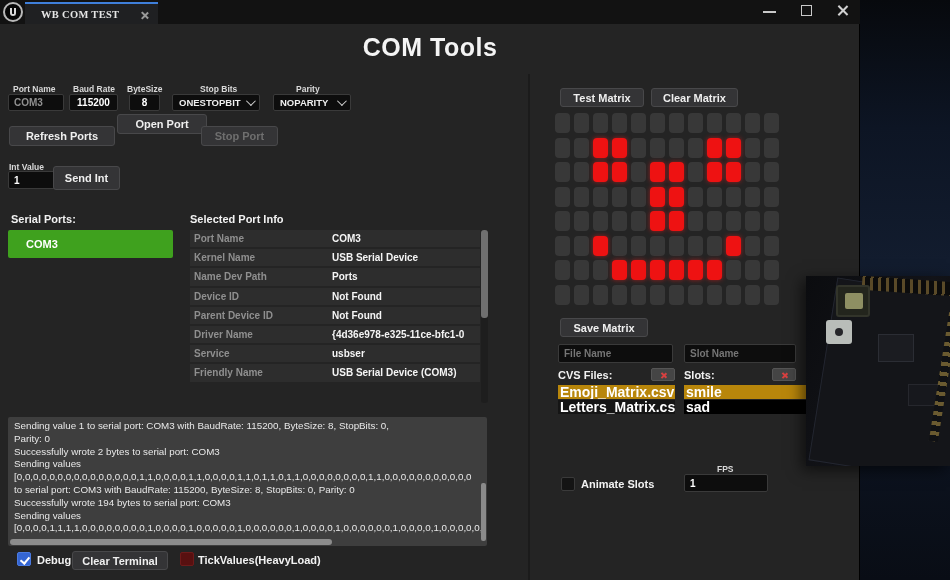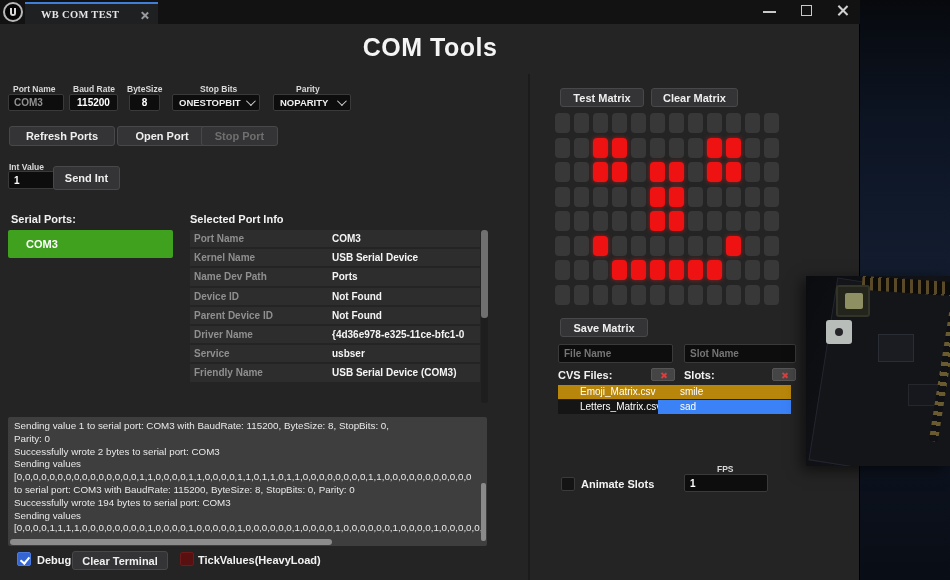--- a/index.html
+++ b/index.html
@@ -65,24 +65,24 @@
   .matrix { position:absolute; left:555px; top:113px; display:grid; grid-template-columns:repeat(12,15px);
     grid-auto-rows:20px; column-gap:4px; row-gap:4.5px; }
   .cell { background:#383838; border-radius:4px; cursor:pointer; }
   .cell.on { background:#ee1212; box-shadow:0 0 5px rgba(250,30,30,.55); }
 
   .minibtn { position:absolute; width:24px; height:13px; background:#454545; border:1px solid #555; border-radius:2px; cursor:pointer; }
   .minibtn::before,.minibtn::after { content:""; position:absolute; left:11px; top:3px; width:1.5px; height:7px; background:#d84040; }
   .minibtn::before { transform:rotate(45deg);} .minibtn::after { transform:rotate(-45deg);}
 
   .slist { position:absolute; display:flex; flex-direction:column; gap:1px; }
-  .slist .item { height:14px; line-height:14px; padding-left:22px; font-size:10px; font-weight:400; color:#fff;
+  .slist .item { height:14px; line-height:14px; padding-left:2px; font-size:14px; font-weight:700; color:#fff;
     background:#151515; white-space:nowrap; overflow:hidden; cursor:pointer; }
   .slist .item.gold { background:#b8860b; }
-  .slist .item.navy { background:#3b82f6; }
+  .slist .item.navy { background:#000000; }
 
   
   .pcb { position:absolute; left:806px; top:276px; width:144px; height:190px; overflow:hidden;
     background:linear-gradient(115deg,#0b0c0f 0%,#121318 55%,#0a0a0d 100%); box-shadow:-4px 4px 14px rgba(0,0,0,.6); }
   .pcb .board { position:absolute; left:16px; top:12px; width:150px; height:185px; background:#141519; border:1px solid #232630; transform:rotate(9deg); }
   .pcb .pins { position:absolute; left:56px; top:3px; width:90px; height:14px;
     background:repeating-linear-gradient(90deg,#5a4a28 0 3px,#0c0c0c 3px 8px); transform:rotate(4deg); }
   .pcb .btn-khaki { position:absolute; left:30px; top:9px; width:34px; height:32px; background:#23251d; border:2px solid #32342a; border-radius:3px; }
   .pcb .btn-khaki i { position:absolute; left:7px; top:6px; width:18px; height:16px; background:#8e8f63; border-radius:2px; }
   .pcb .btn-silver { position:absolute; left:20px; top:44px; width:26px; height:24px; background:#b9bdb9; border-radius:3px; }
@@ -125,21 +125,21 @@
       <span>ONESTOPBIT</span>
       <span class="chev"></span>
     </div>
     <span class="flabel" style="left:296px;top:84px;">Parity</span>
     <div class="dropdown" style="left:273px;top:94px;width:78px;height:17px;">
       <span>NOPARITY</span>
       <span class="chev"></span>
     </div>
 
     <button class="btn" style="left:9px;top:126px;width:106px;height:20px;">Refresh Ports</button>
-    <button class="btn" style="left:117px;top:126px;width:90px;height:20px;">Open Port</button>
+    <button class="btn" style="left:117px;top:114px;width:90px;height:20px;">Open Port</button>
     <button class="btn disabled" style="left:201px;top:126px;width:77px;height:20px;">Stop Port</button>
 
     <span class="flabel" style="left:9px;top:162px;">Int Value</span>
     <input class="tinput" style="left: 8px; top: 171px; width: 47px; height: 18px;" value="1">
     <button class="btn" style="left:53px;top:166px;width:67px;height:24px;">Send Int</button>
 
     <span class="seclabel" style="left:11px;top:213px;">Serial Ports:</span>
     <div class="green-item">COM3</div>
 
     <span class="seclabel" style="left:190px;top:213px;">Selected Port Info</span>
@@ -309,21 +309,21 @@
 
     <span class="seclabel" style="left:558px;top:369px;">CVS Files:</span>
     <span class="minibtn" style="left:651px;top:368px;"></span>
     <span class="seclabel" style="left:684px;top:369px;">Slots:</span>
     <span class="minibtn" style="left:772px;top:368px;"></span>
 
     <div class="slist" style="left:558px;top:385px;width:117px;">
         <div class="item gold">Emoji_Matrix.csv</div>
         <div class="item">Letters_Matrix.csv</div>
       </div>
-    <div class="slist" style="left:658px;top:385px;width:133px;border-radius:11px;">
+    <div class="slist" style="left:684px;top:385px;width:133px;border-radius:11px;">
         <div class="item gold">smile</div>
         <div class="item navy">sad</div>
       </div>
 
     <span class="checkbox cb-dark" style="left:561px;top:477px;"></span>
     <span class="seclabel" style="left:581px;top:478px;">Animate Slots</span>
     <span class="flabel" style="left:717px;top:464px;">FPS</span>
     <input class="tinput" style="left: 684px; top: 474px; width: 84px; height: 18px;" value="1">
   </div>
 

